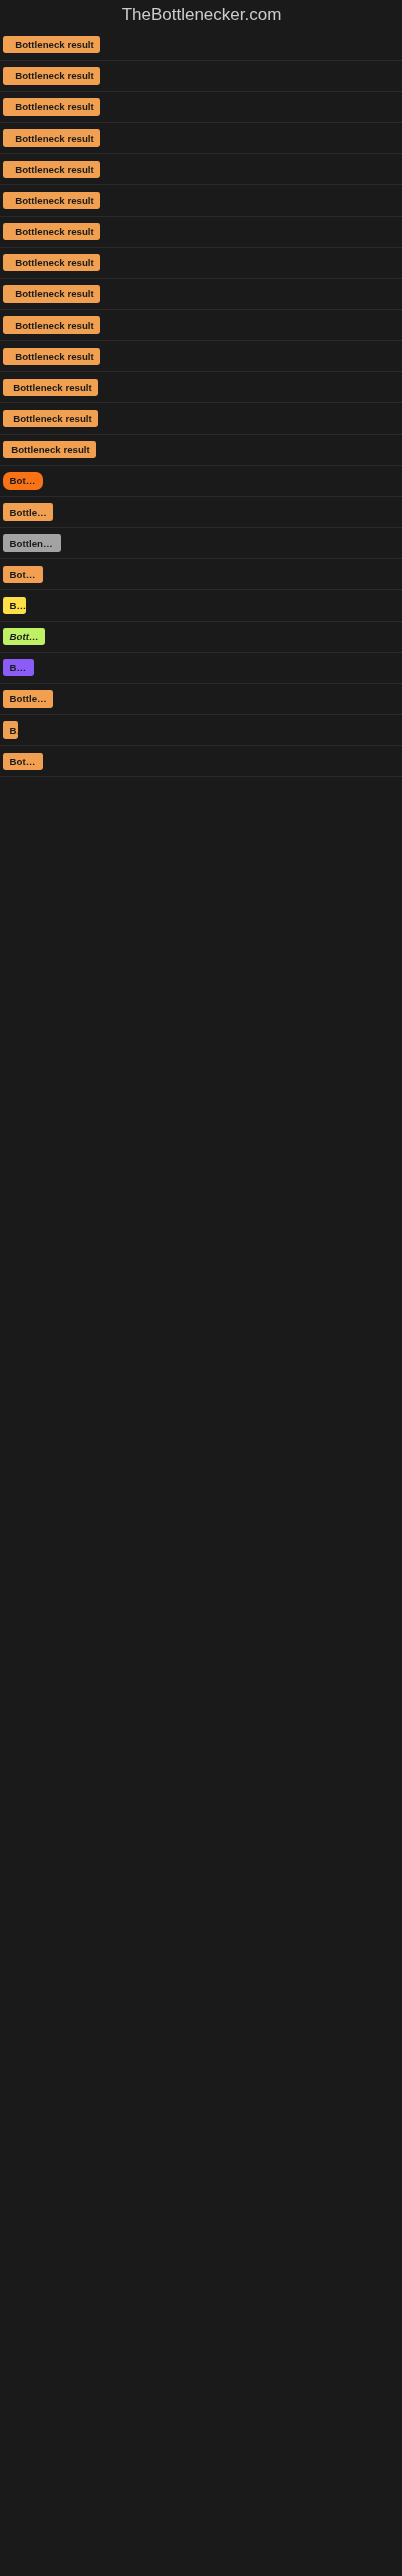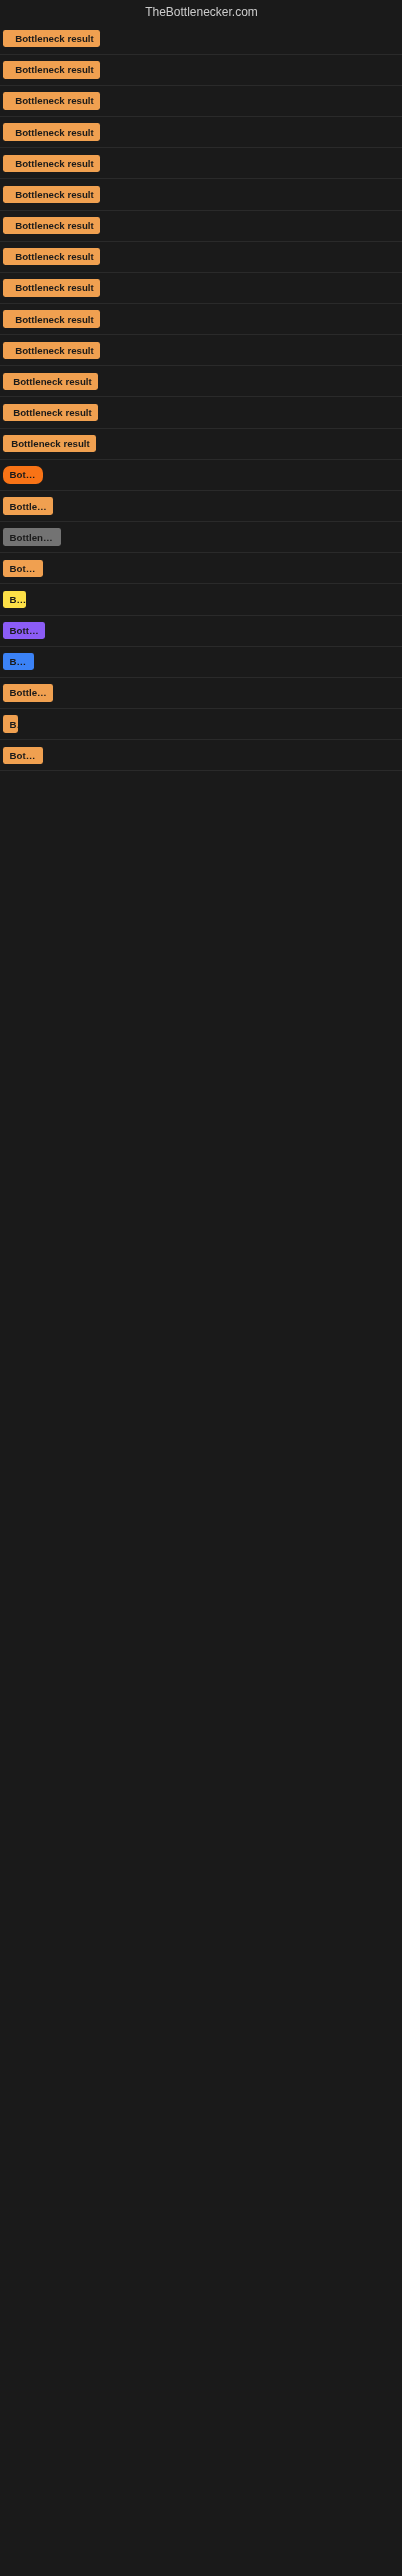--- a/index.html
+++ b/index.html
@@ -12,21 +12,21 @@
       width: 403px;
       min-height: 2576px;
       background-color: #1a1a1a;
       font-family: Arial, sans-serif;
       position: relative;
     }
 
     .site-title {
       text-align: center;
       color: #cccccc;
-      font-size: 12px;
+      font-size: 17px;
       padding: 4.8px 0;
       background-color: #1a1a1a;
     }
 
     .bottleneck-button {
       display: inline-block;
       background-color: #f0a050;
       color: #1a1a1a;
       font-size: 9.7px;
       font-weight: bold;
@@ -98,33 +98,33 @@
     <div class="row">
       <button class="bottleneck-button" style="width: 93px; max-width: 93px; overflow: hidden; text-overflow: ellipsis; background-color: rgb(240, 160, 80); color: rgb(26, 26, 26);">Bottleneck result</button>
     </div>
     <div class="row">
       <button class="bottleneck-button" style="width: 40px; max-width: 64px; overflow: hidden; text-overflow: ellipsis; background-color: #f97316; color: rgb(26, 26, 26); border-radius: 7px;">Bottleneck r</button>
     </div>
     <div class="row">
       <button class="bottleneck-button" style="width: 50px; max-width: 50px; overflow: hidden; text-overflow: ellipsis; background-color: rgb(240, 160, 80); color: rgb(26, 26, 26);">Bottlene</button>
     </div>
     <div class="row">
-      <button class="bottleneck-button" style="width: 64px; max-width: 58px; overflow: hidden; text-overflow: ellipsis; background-color: #737373; color: rgb(26, 26, 26);">Bottleneck</button>
+      <button class="bottleneck-button" style="width: 64px; max-width: 58px; overflow: hidden; text-overflow: ellipsis; background-color: #a3a3a3; color: rgb(26, 26, 26);">Bottleneck</button>
     </div>
     <div class="row">
       <button class="bottleneck-button" style="width: 40px; max-width: 40px; overflow: hidden; text-overflow: ellipsis; background-color: rgb(240, 160, 80); color: rgb(26, 26, 26);">Bottle</button>
     </div>
     <div class="row">
       <button class="bottleneck-button" style="width: 22.5px; max-width: 22.5px; overflow: hidden; text-overflow: ellipsis; background-color: #fde047; color: rgb(26, 26, 26);">Bo</button>
     </div>
     <div class="row">
-      <button class="bottleneck-button" style="width: 50px; max-width: 42px; overflow: hidden; text-overflow: ellipsis; background-color: #8b5cf6; color: rgb(26, 26, 26);">Bottler</button>
+      <button class="bottleneck-button" style="width: 50px; max-width: 42px; overflow: hidden; text-overflow: ellipsis; background-color: #bef264; color: rgb(26, 26, 26); font-style: italic;">Bottler</button>
     </div>
     <div class="row">
-      <button class="bottleneck-button" style="width: 31px; max-width: 31px; overflow: hidden; text-overflow: ellipsis; background-color: #3b82f6; color: rgb(26, 26, 26);">Bott</button>
+      <button class="bottleneck-button" style="width: 31px; max-width: 31px; overflow: hidden; text-overflow: ellipsis; background-color: #8b5cf6; color: rgb(26, 26, 26);">Bott</button>
     </div>
     <div class="row">
       <button class="bottleneck-button" style="width: 50px; max-width: 50px; overflow: hidden; text-overflow: ellipsis; background-color: rgb(240, 160, 80); color: rgb(26, 26, 26);">Bottlene</button>
     </div>
     <div class="row">
       <button class="bottleneck-button" style="width: 14.5px; max-width: 14.5px; overflow: hidden; text-overflow: ellipsis; background-color: rgb(240, 160, 80); color: rgb(26, 26, 26);">B</button>
     </div>
     <div class="row">
       <button class="bottleneck-button" style="width: 40px; max-width: 40px; overflow: hidden; text-overflow: ellipsis; background-color: rgb(240, 160, 80); color: rgb(26, 26, 26);">Bottle</button>
     </div>

